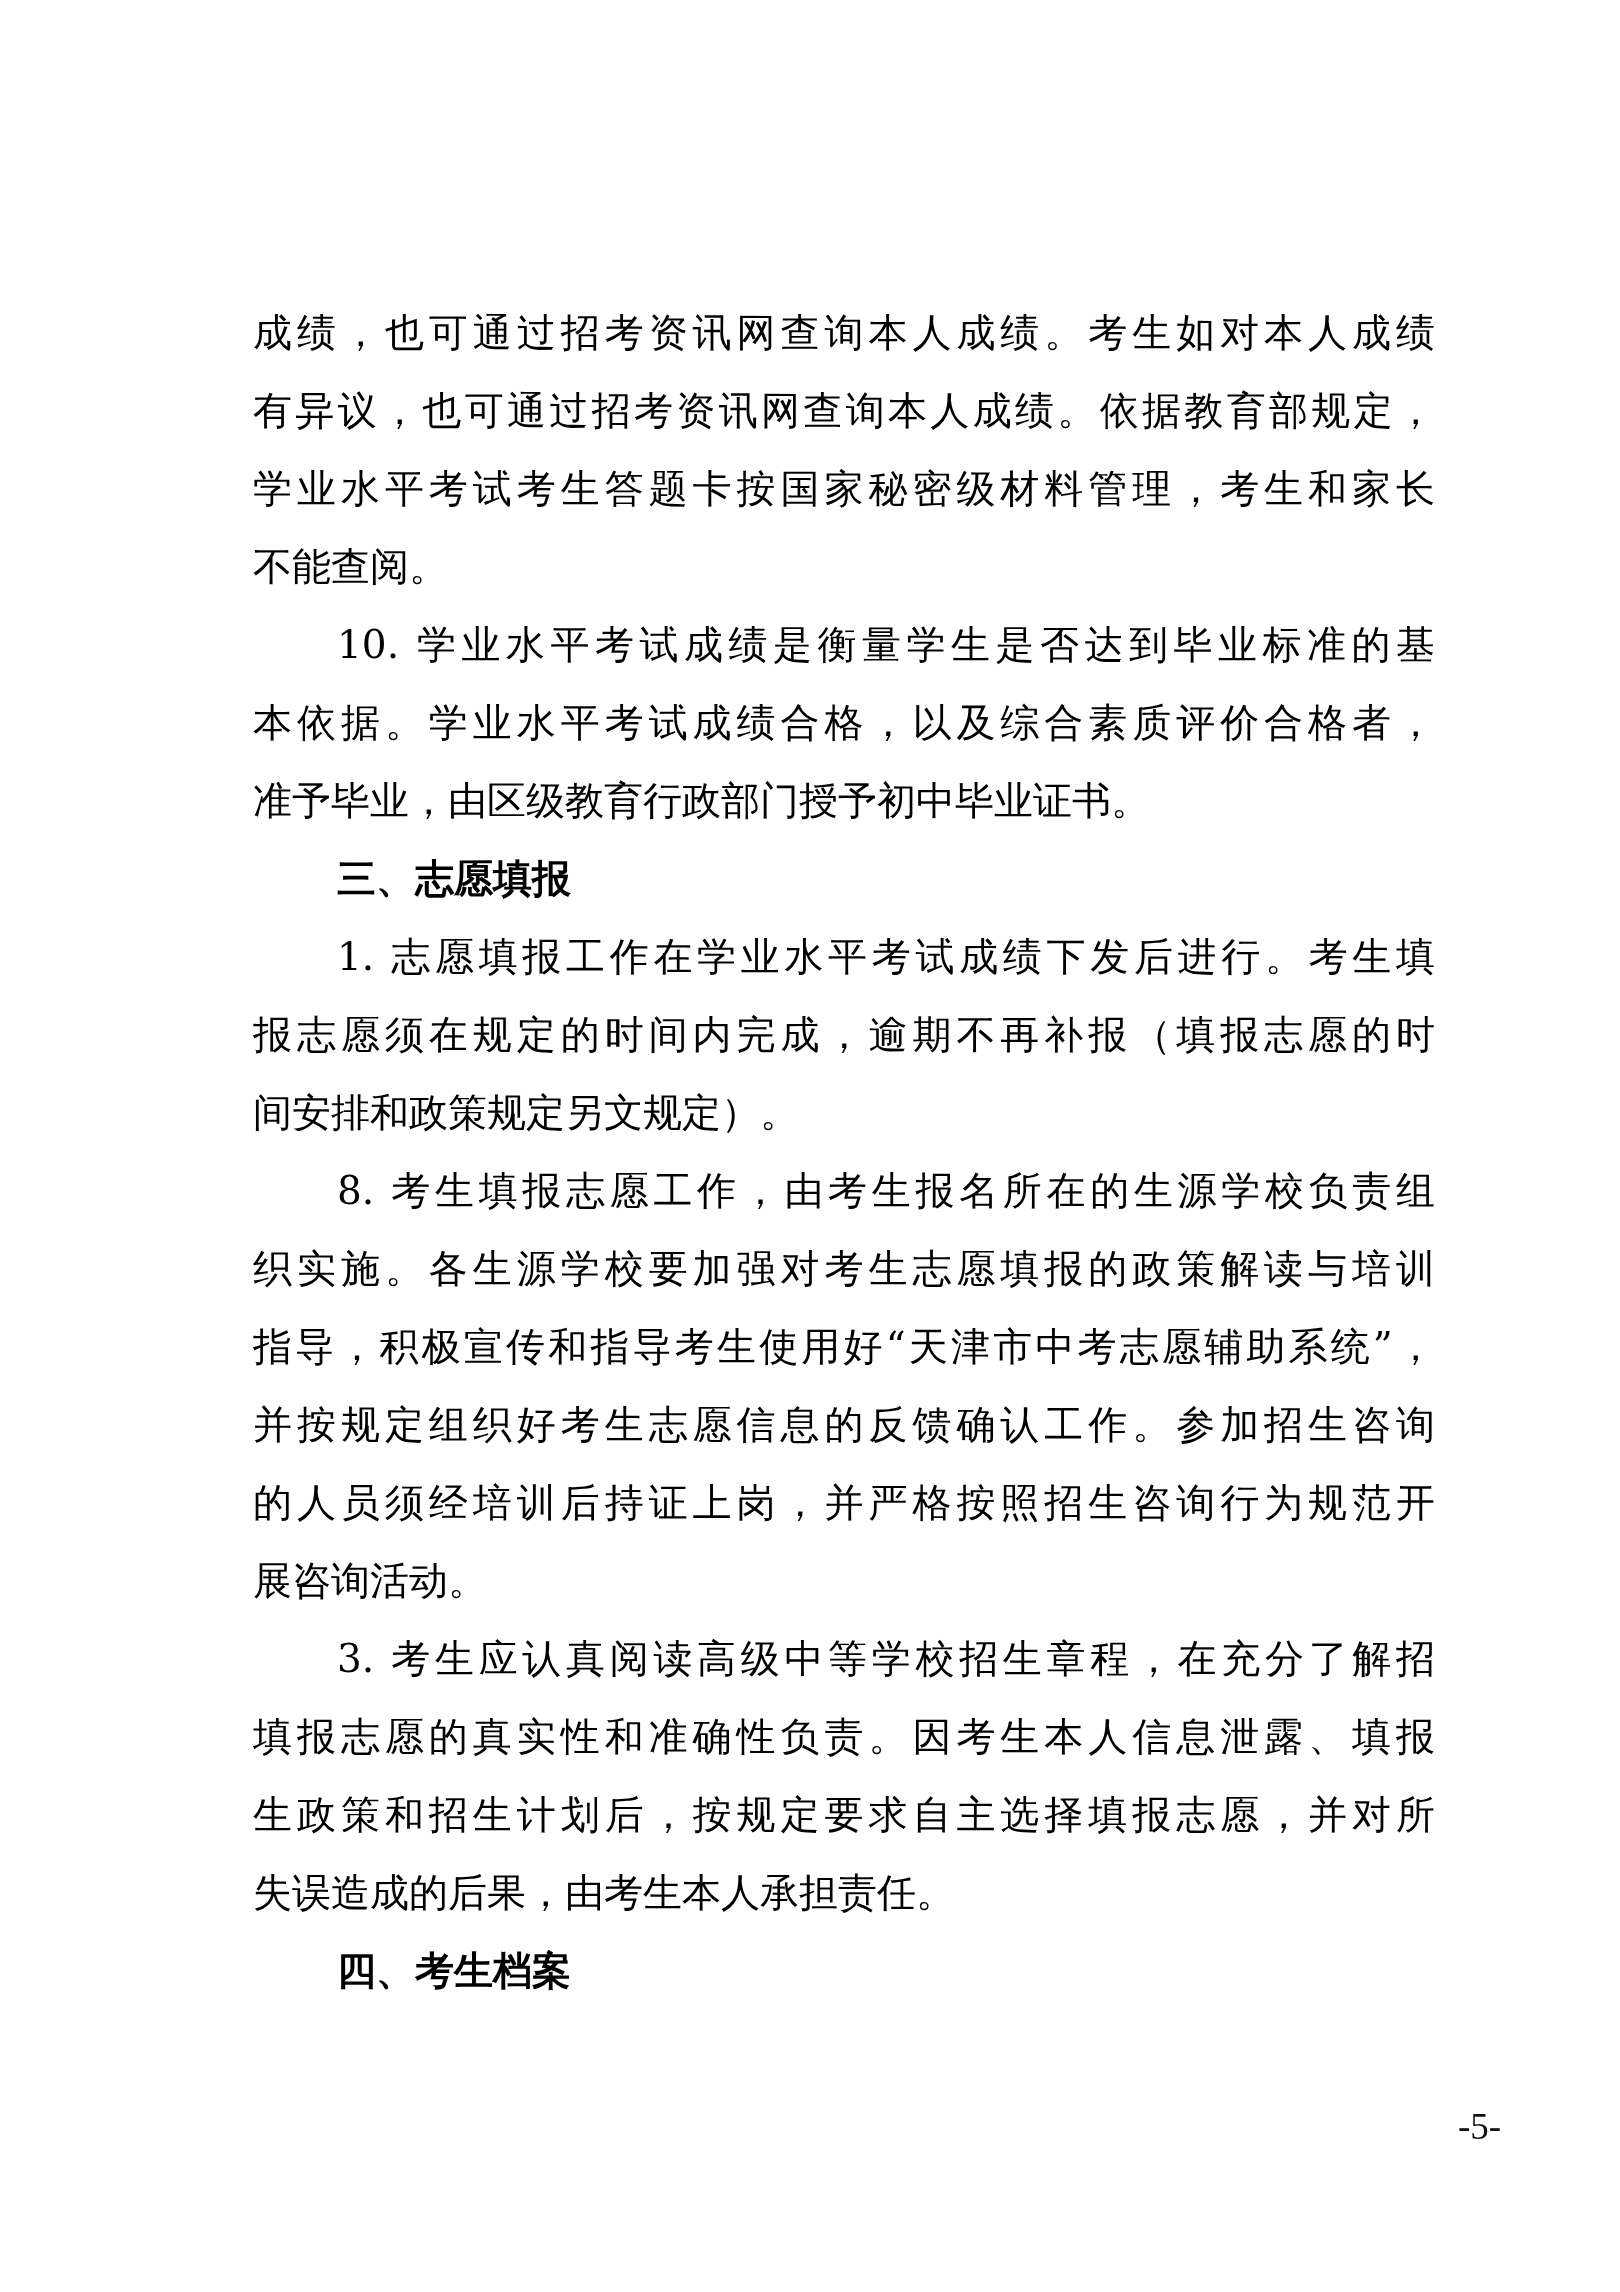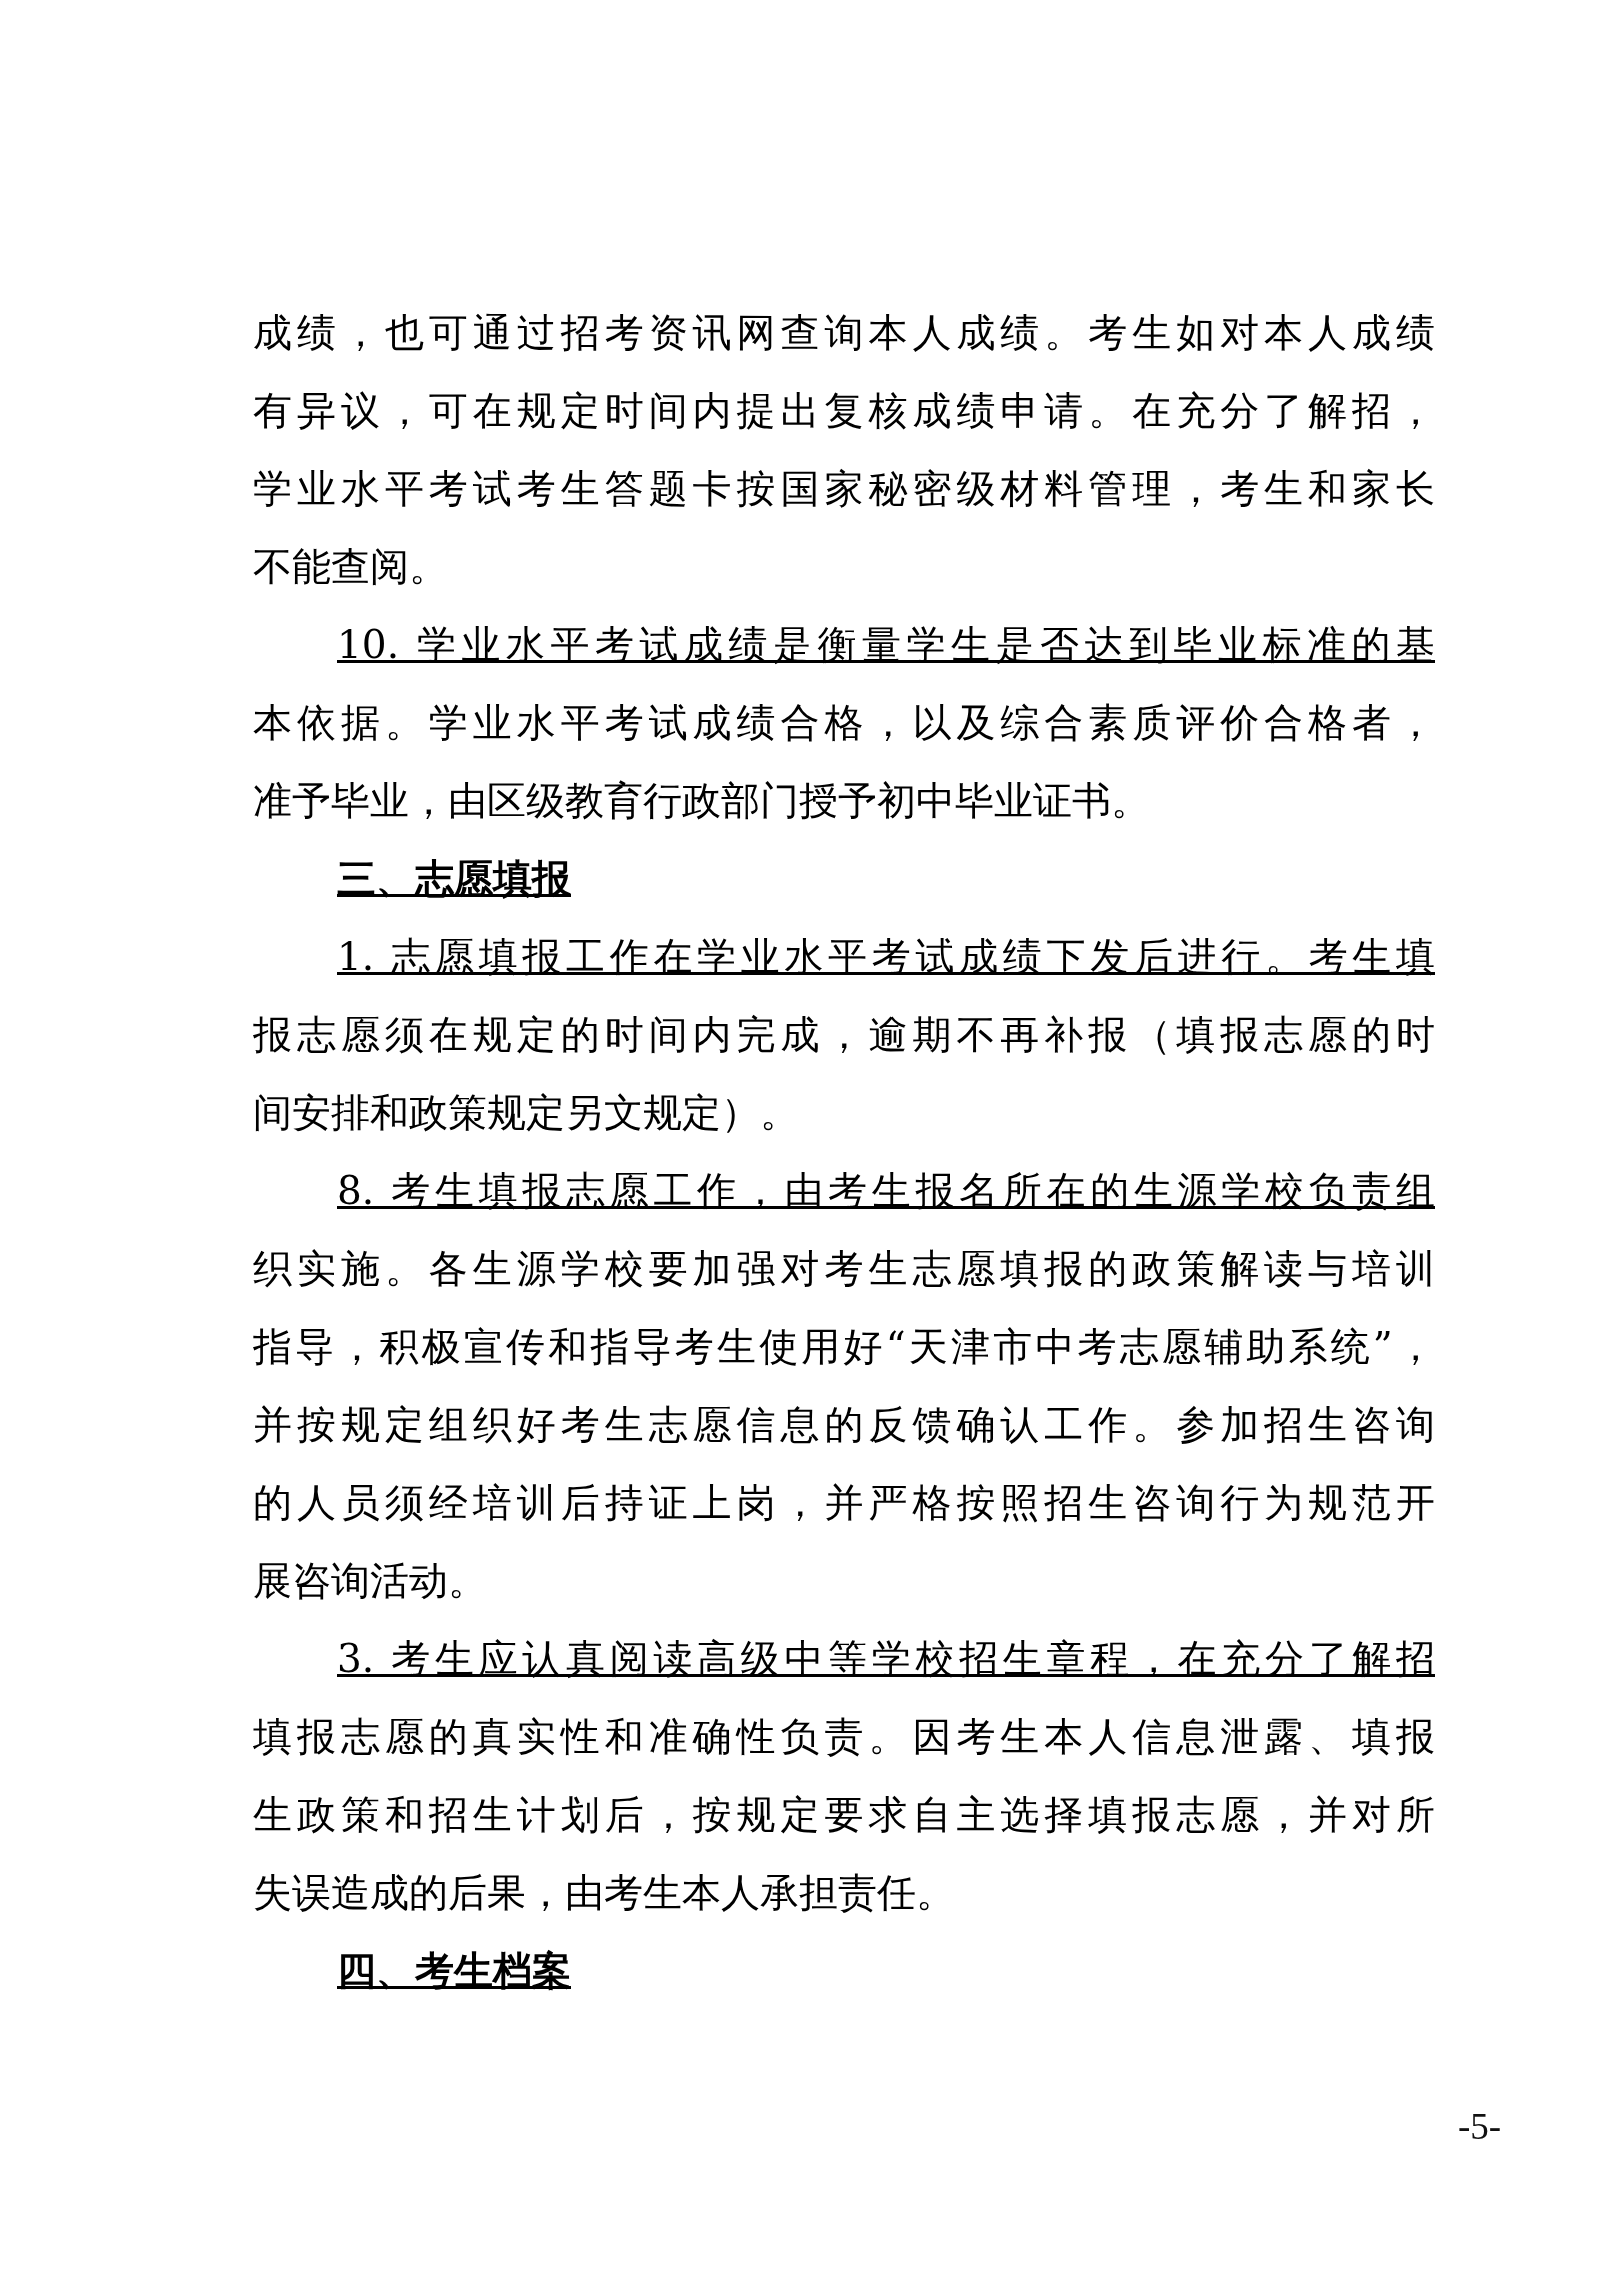--- a/index.html
+++ b/index.html
@@ -8,39 +8,39 @@
   .body-text {
     position: absolute; left: 253px; width: 1182px; top: 294px;
     font-family: "DejaVu Serif", "Liberation Serif", serif;
     font-size: 39px; color: #000000;
   }
   .line {
     height: 78px; line-height: 78px; white-space: nowrap;
     text-align: justify; text-align-last: justify; letter-spacing: 0px;
   }
   .line.last { text-align-last: left; }
-  .line.indent { padding-left: 84px; text-decoration: underline; }
+  .line.indent { padding-left: 84px; }
   .heading {
     font-family: "DejaVu Sans", "Liberation Sans", sans-serif;
     font-weight: bold; text-align-last: left;
   }
   .page-number {
     position: absolute; left: 1458px; top: 2105px;
     font-family: "Liberation Serif", "DejaVu Serif", serif;
     font-size: 37px; color: #111111;
   }
 </style>
 </head>
 <body>
 
 <div class="page">
   <div class="body-text">
 
     <div class="line">成绩，也可通过招考资讯网查询本人成绩。考生如对本人成绩</div>
-    <div class="line">有异议，可在规定时间内提出复核成绩申请。在充分了解招，</div>
+    <div class="line">有异议，也可通过招考资讯网查询本人成绩。依据教育部规定，</div>
     <div class="line">学业水平考试考生答题卡按国家秘密级材料管理，考生和家长</div>
     <div class="line last">不能查阅。</div>
 
     <div class="line indent">10. 学业水平考试成绩是衡量学生是否达到毕业标准的基</div>
     <div class="line">本依据。学业水平考试成绩合格，以及综合素质评价合格者，</div>
     <div class="line last">准予毕业，由区级教育行政部门授予初中毕业证书。</div>
 
     <div class="line indent heading">三、志愿填报</div>
 
     <div class="line indent">1. 志愿填报工作在学业水平考试成绩下发后进行。考生填</div>

